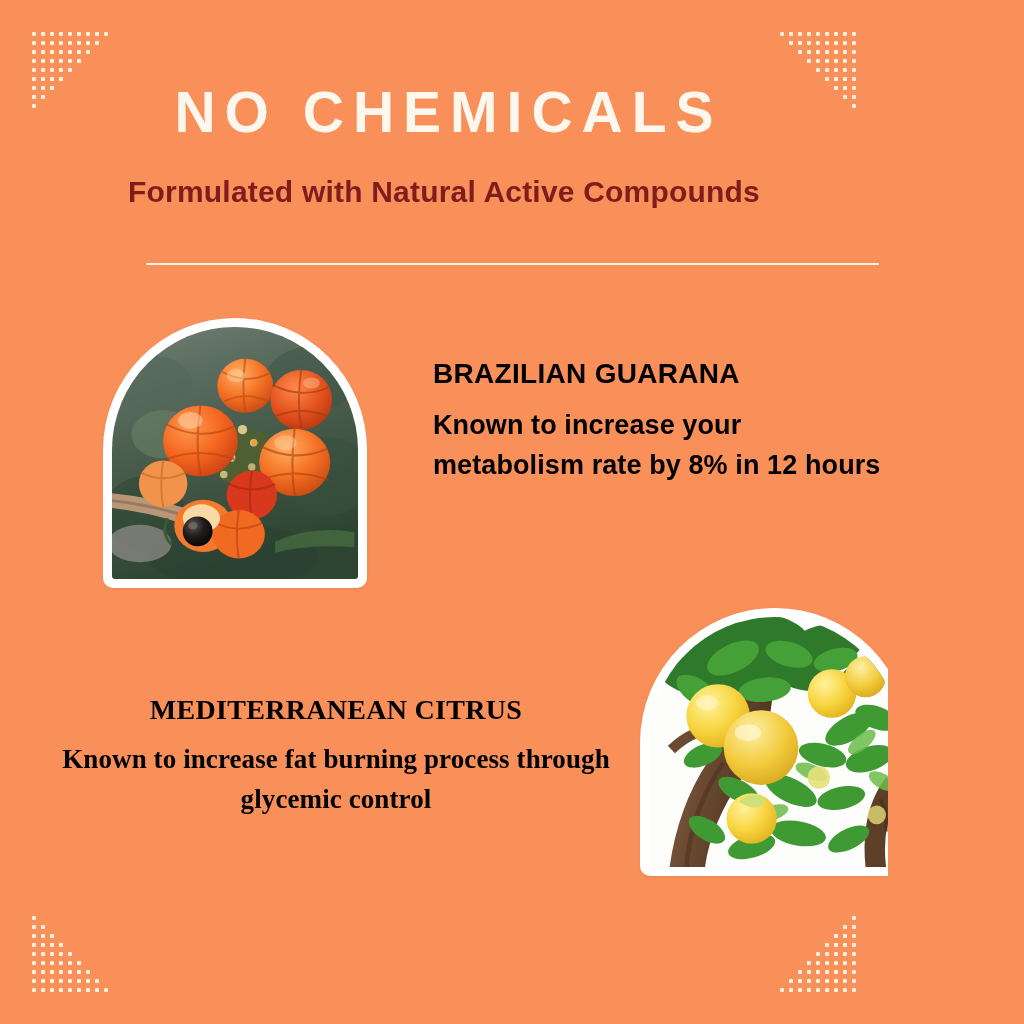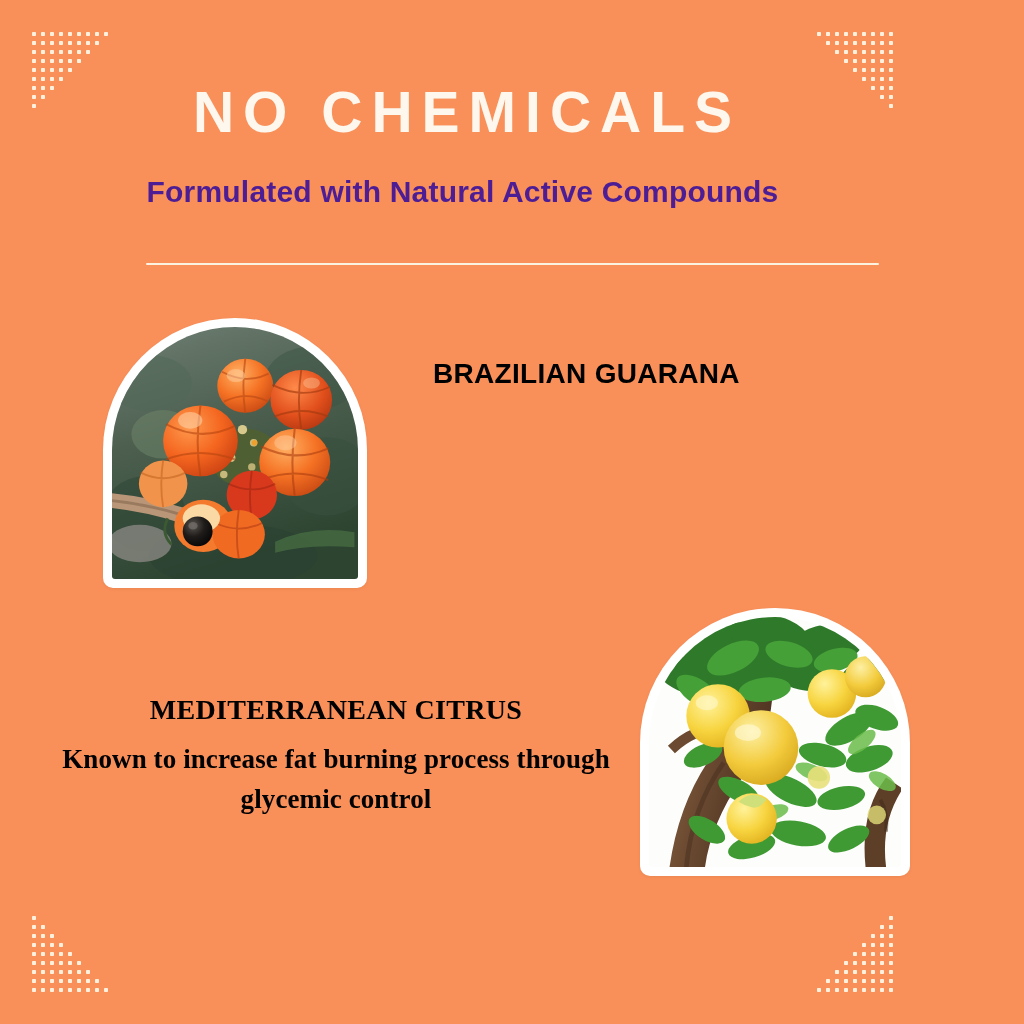--- a/index.html
+++ b/index.html
@@ -7,21 +7,20 @@
     padding: 0;
     background: #F9905A;
   }
   #poster {
     position: relative;
     width: 888px;
     height: 1024px;
     background: #F9905A;
     overflow: hidden;
     font-family: "Liberation Sans", sans-serif;
-    padding-left: 37px;
     -webkit-font-smoothing: antialiased;
   }
 
   
   .dots {
     position: absolute;
     width: 96px;
     height: 96px;
     pointer-events: none;
   }
@@ -42,21 +41,21 @@
     font-weight: bold;
     letter-spacing: 9px;
     line-height: 1;
     text-indent: 9px;
   }
   .subtitle {
     position: absolute;
     left: 0; right: 0;
     top: 174px;
     text-align: center;
-    color: #4c1d95;
+    color: #7f1d1d;
     font-size: 30px;
     font-weight: bold;
     letter-spacing: 0.2px;
     line-height: 1.2;
   }
   .divider {
     position: absolute;
     left: 146px;
     width: 733px;
     top: 263px;
@@ -435,20 +434,21 @@
           <ellipse cx="92" cy="219" rx="16" ry="16" fill="url(#seed)"></ellipse>
           <ellipse cx="87" cy="213" rx="5" ry="4" fill="#7d7873" opacity="0.6"></ellipse>
           <path d="M60 205 q-8 16 4 28" stroke="#3b5a32" stroke-width="3" fill="none"></path>
         </g>
       </svg>
     </div>
   </div>
 
   <div class="block block-guarana">
     <div class="head">BRAZILIAN GUARANA</div>
+    <div class="body">Known to increase your metabolism rate by 8% in 12 hours</div>
   </div>
 
   <div class="block block-citrus">
     <div class="head">MEDITERRANEAN CITRUS</div>
     <div class="body">Known to increase fat burning process through glycemic control</div>
   </div>
 
   <div class="frame frame-citrus">
     <div class="photo">
       <svg viewBox="0 0 270 268" preserveAspectRatio="xMidYMid slice" aria-hidden="true">

